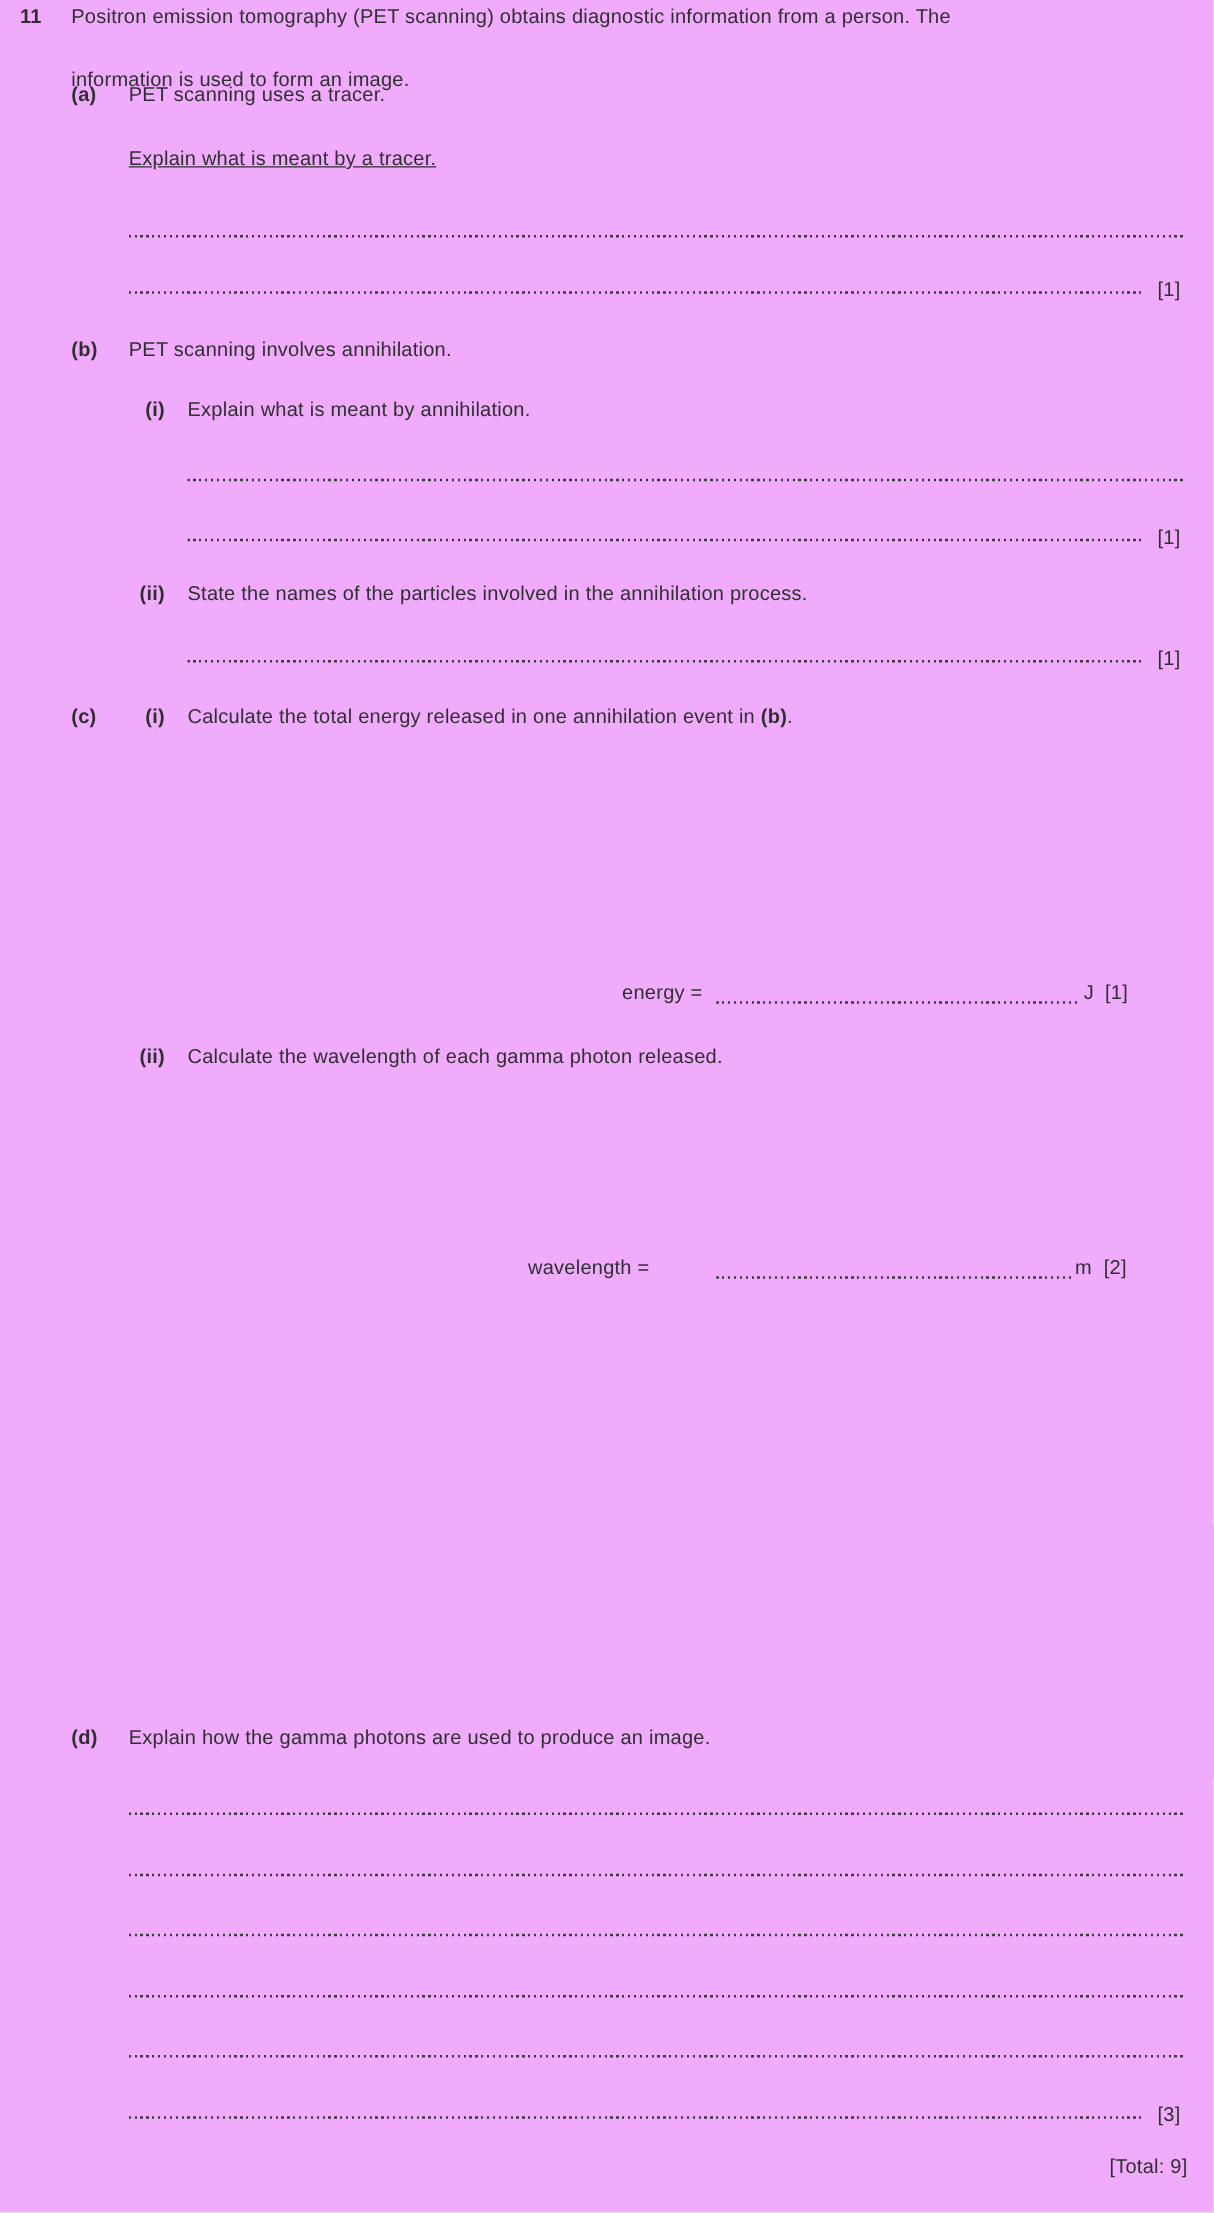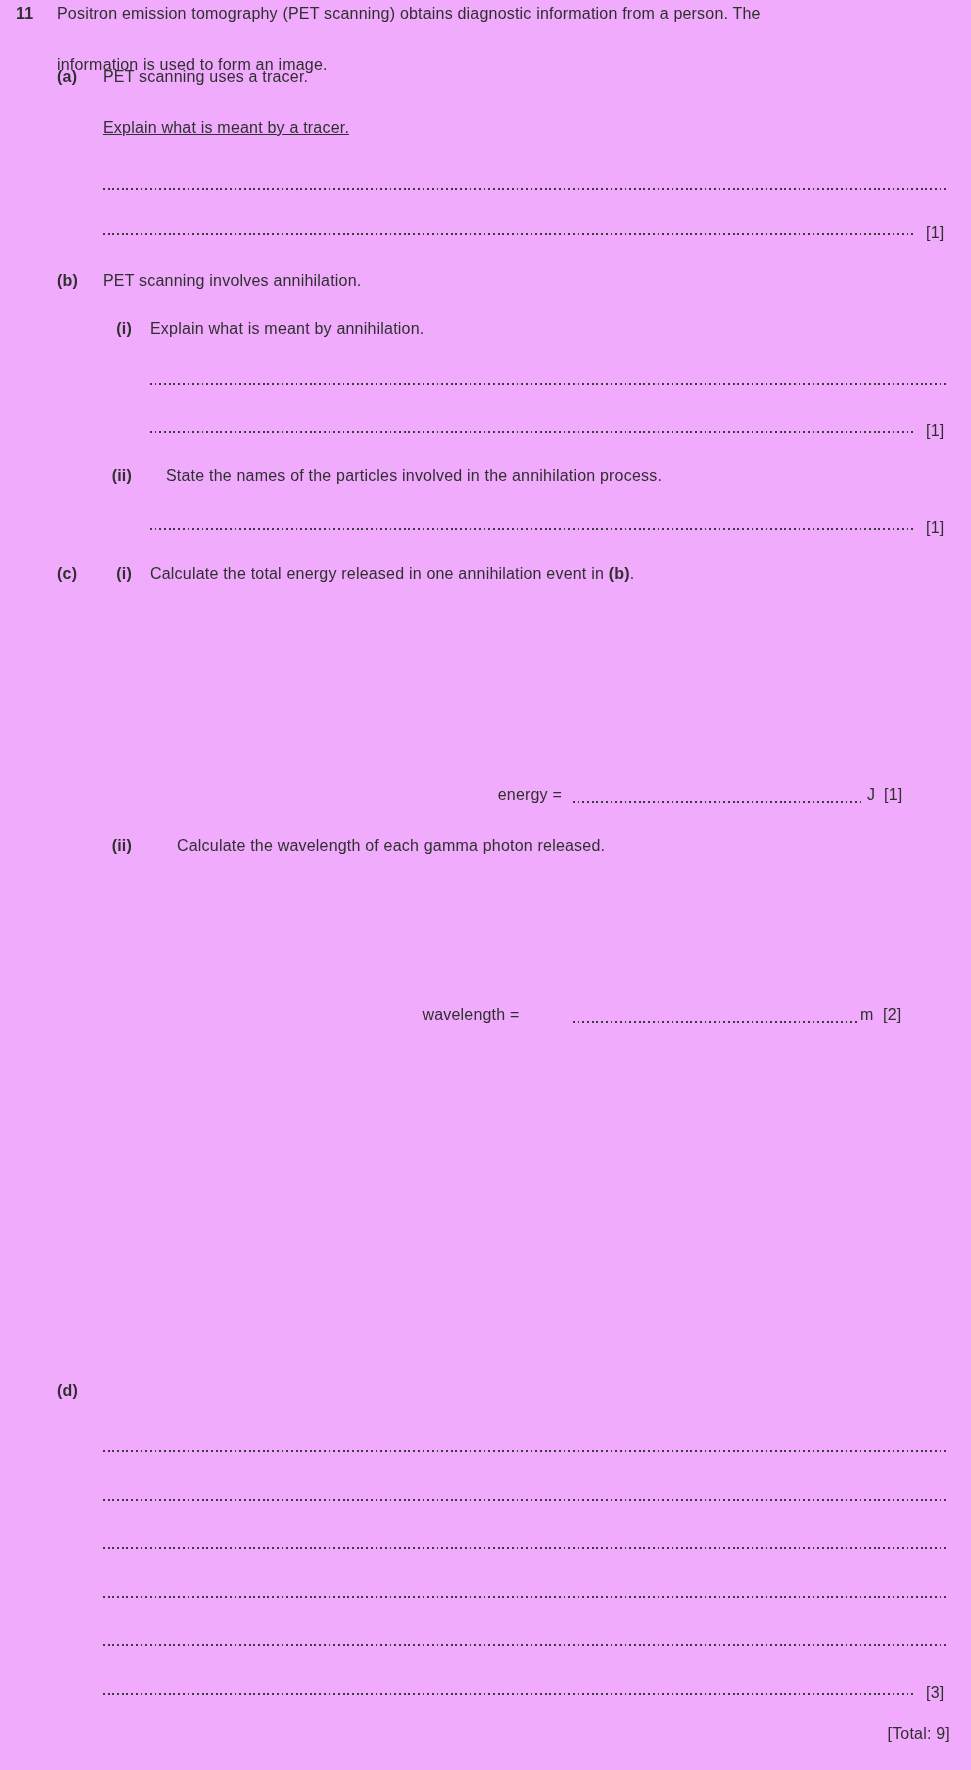--- a/index.html
+++ b/index.html
@@ -41,42 +41,43 @@
   <div class="t b" style="left:57px;top:272px;">(b)</div>
   <div class="t" style="left:103px;top:272px;">PET scanning involves annihilation.</div>
 
   <div class="t b sub" style="left:85px;top:320px;">(i)</div>
   <div class="t" style="left:150px;top:320px;text-align:right;">Explain what is meant by annihilation.</div>
   <div class="dots" style="left:150px;top:383px;width:798px;"></div>
   <div class="dots" style="left:150px;top:431px;width:763px;"></div>
   <div class="t" style="left:926px;top:422px;">[1]</div>
 
   <div class="t b sub" style="left:85px;top:467px;">(ii)</div>
-  <div class="t" style="left:150px;top:467px;margin-left:16px;">State the names of the particles involved in the annihilation process.</div>
+  <div class="t" style="left:150px;top:467px;">State the names of the particles involved in the annihilation process.</div>
   <div class="dots" style="left:150px;top:528px;width:763px;"></div>
   <div class="t" style="left:926px;top:519px;">[1]</div>
 
   <div class="t b" style="left:57px;top:565px;">(c)</div>
   <div class="t b sub" style="left:85px;top:565px;">(i)</div>
   <div class="t" style="left:150px;top:565px;"><span>Calculate the total energy released in one annihilation event in </span><span class="b">(b)</span><span>.</span></div>
 
   <div class="t ra" style="left:380px;top:786px;width:182px;">energy =</div>
   <div class="dots" style="left:573px;top:801px;width:290px;"></div>
   <div class="t" style="left:867px;top:786px;">J</div>
   <div class="t" style="left:884px;top:786px;">[1]</div>
 
   <div class="t b sub" style="left:85px;top:837px;">(ii)</div>
-  <div class="t" style="left:150px;top:837px;margin-left:27px;">Calculate the wavelength of each gamma photon released.</div>
+  <div class="t" style="left:150px;top:837px;">Calculate the wavelength of each gamma photon released.</div>
 
   <div class="t ra" style="left:380px;top:1006px;width:182px;text-align:center;">wavelength =</div>
   <div class="dots" style="left:573px;top:1021px;width:285px;"></div>
   <div class="t" style="left:860px;top:1006px;">m</div>
   <div class="t" style="left:883px;top:1006px;">[2]</div>
 
   <div class="t b" style="left:57px;top:1382px;">(d)</div>
+  <div class="t" style="left:103px;top:1382px;">Explain how the gamma photons are used to produce an image.</div>
   <div class="dots" style="left:103px;top:1450px;width:845px;"></div>
   <div class="dots" style="left:103px;top:1499px;width:845px;"></div>
   <div class="dots" style="left:103px;top:1547px;width:845px;"></div>
   <div class="dots" style="left:103px;top:1596px;width:845px;"></div>
   <div class="dots" style="left:103px;top:1644px;width:845px;"></div>
   <div class="dots" style="left:103px;top:1693px;width:810px;"></div>
   <div class="t" style="left:926px;top:1684px;">[3]</div>
 
   <div class="t ra" style="left:750px;top:1725px;width:200px;">[Total: 9]</div>
 

